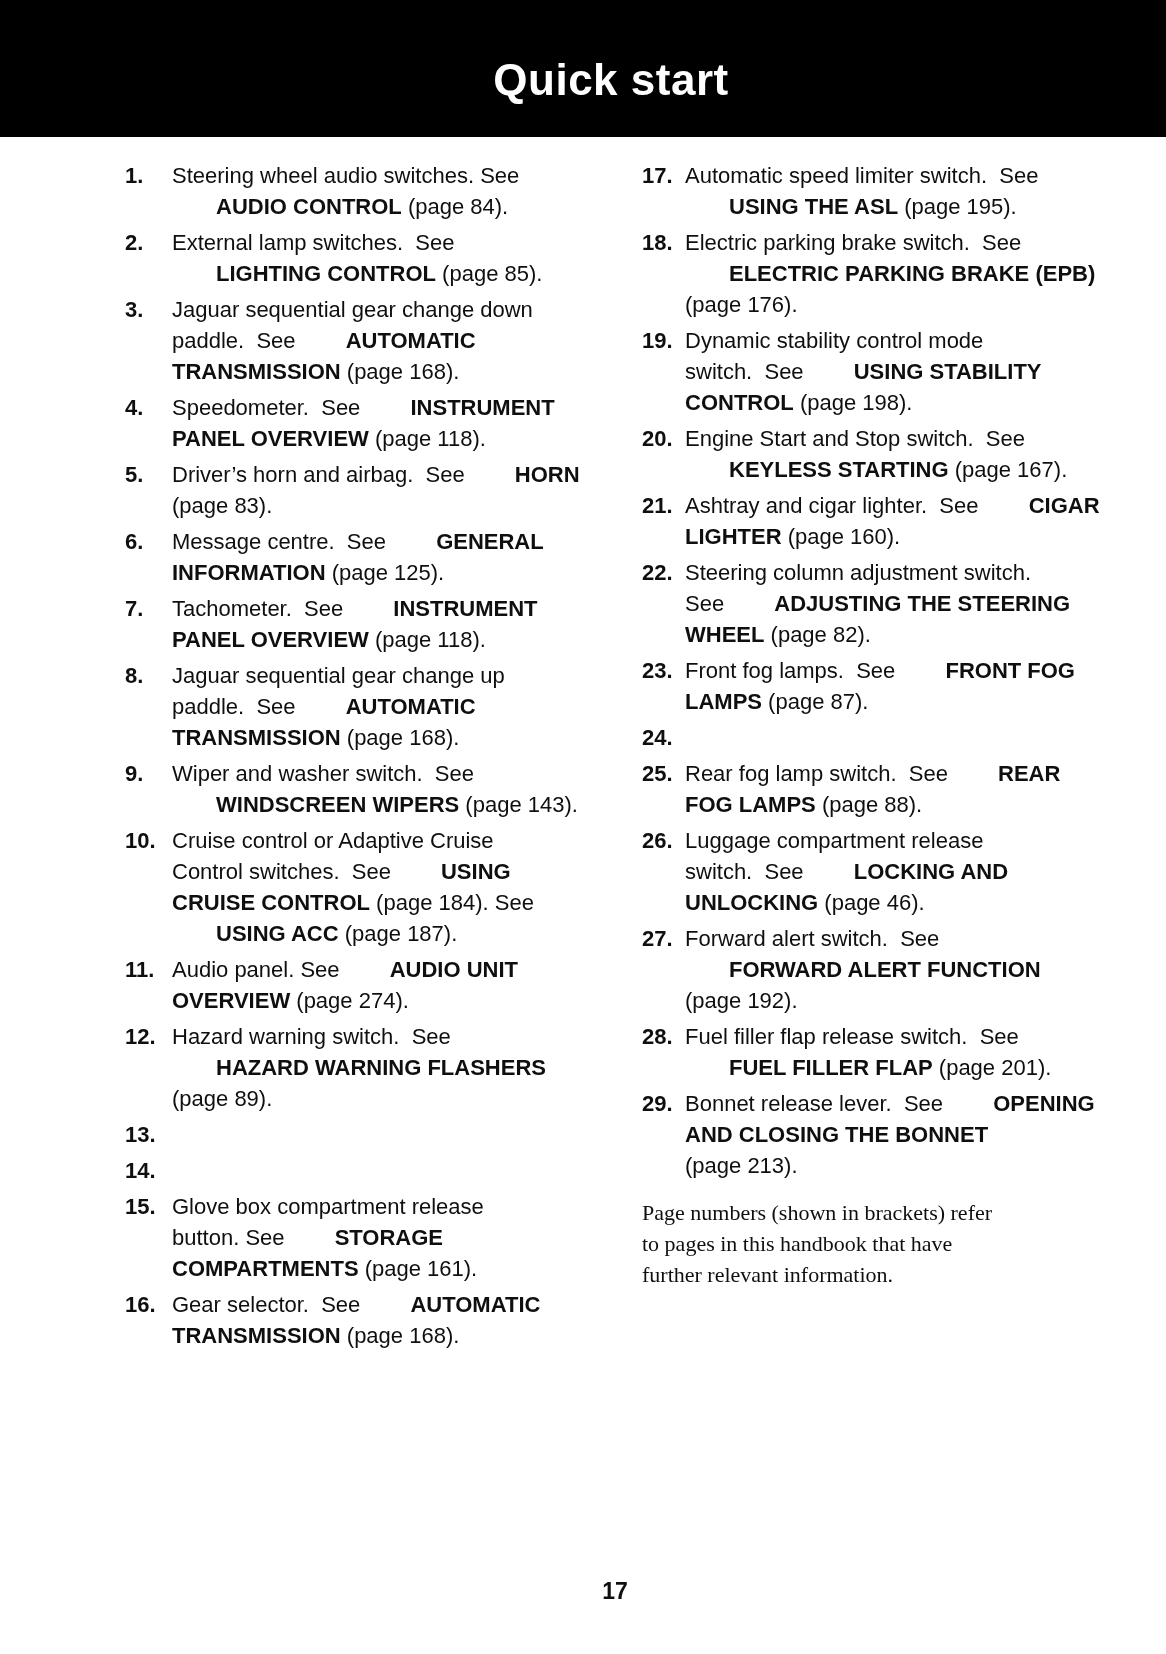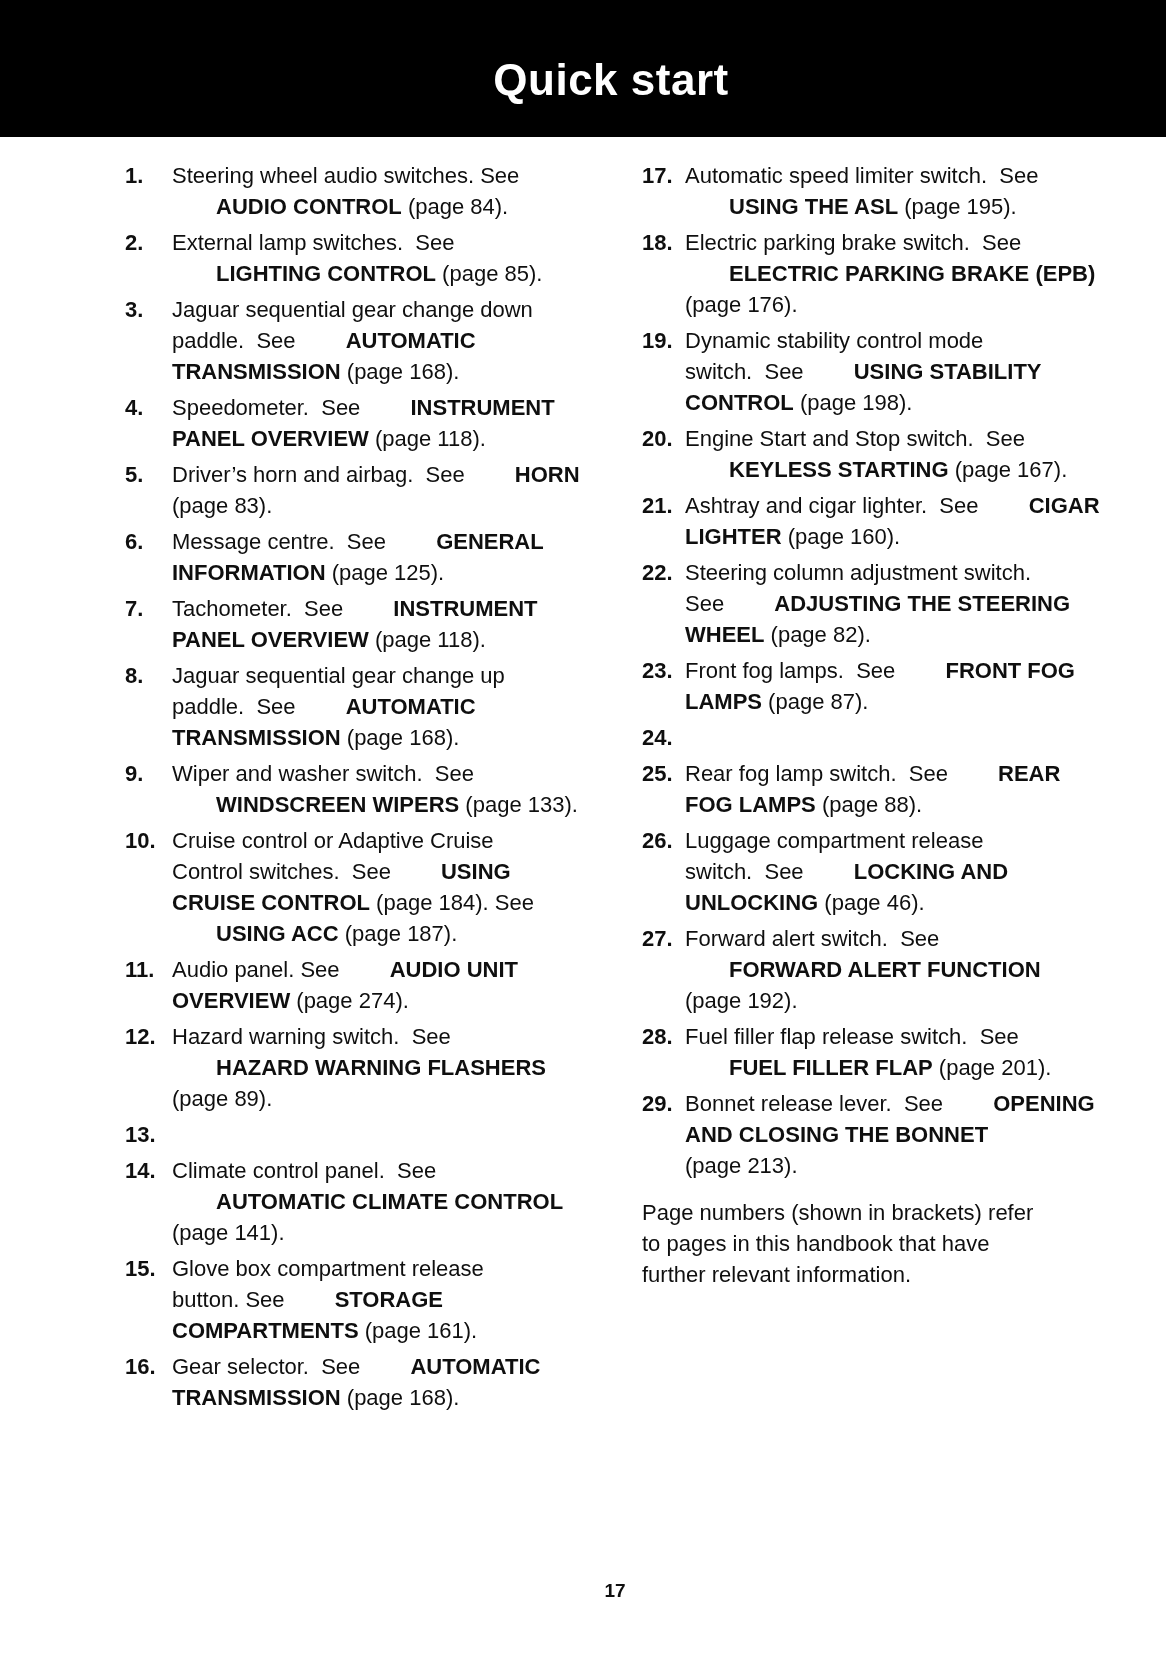--- a/index.html
+++ b/index.html
@@ -31,26 +31,26 @@
   .col-left  { width: 517px; }
   .col-right { width: 470px; }
 
   .item { display: flex; margin: 0 0 5px 0; }
   .col-left  .item .num { width: 47px; }
   .col-right .item .num { width: 43px; }
   .num { flex: none; font-weight: 700; }
   .itembody { white-space: pre; }
   .bold { font-weight: 700; margin-left: 44px; }
 
-  .note { margin-top: 16px; white-space: pre; }
+  .note { margin-top: 16px; white-space: pre; font-family: Liberation Serif, serif; }
 
   .page-number {
     position: absolute; top: 1578px; left: 615px;
     transform: translateX(-50%);
-    font-size: 19px; font-weight: 700; line-height: 26px;
+    font-size: 23px; font-weight: 700; line-height: 26px;
   }
 </style>
 </head>
 <body>
 
 <div class="page">
 
   <header class="band">
     <h1>Quick start</h1>
   </header>
@@ -95,21 +95,21 @@
         </div>
         <div class="item">
           <span class="num">8.</span>
           <div class="itembody"><span>Jaguar sequential gear change up
 paddle.  See </span><span class="bold">AUTOMATIC
 TRANSMISSION</span><span> (page 168).</span></div>
         </div>
         <div class="item">
           <span class="num">9.</span>
           <div class="itembody"><span>Wiper and washer switch.  See
-</span><span class="bold">WINDSCREEN WIPERS</span><span> (page 133).</span></div>
+</span><span class="bold">WINDSCREEN WIPERS</span><span> (page 143).</span></div>
         </div>
         <div class="item">
           <span class="num">10.</span>
           <div class="itembody"><span>Cruise control or Adaptive Cruise
 Control switches.  See </span><span class="bold">USING
 CRUISE CONTROL</span><span> (page 184). See
 </span><span class="bold">USING ACC</span><span> (page 187).</span></div>
         </div>
         <div class="item">
           <span class="num">11.</span>
@@ -120,23 +120,20 @@
           <span class="num">12.</span>
           <div class="itembody"><span>Hazard warning switch.  See
 </span><span class="bold">HAZARD WARNING FLASHERS</span><span>
 (page 89).</span></div>
         </div>
         <div class="item">
           <span class="num">13.</span>
         </div>
         <div class="item">
           <span class="num">14.</span>
-          <div class="itembody"><span>Climate control panel.  See
-</span><span class="bold">AUTOMATIC CLIMATE CONTROL</span><span>
-(page 141).</span></div>
         </div>
         <div class="item">
           <span class="num">15.</span>
           <div class="itembody"><span>Glove box compartment release
 button. See </span><span class="bold">STORAGE
 COMPARTMENTS</span><span> (page 161).</span></div>
         </div>
         <div class="item">
           <span class="num">16.</span>
           <div class="itembody"><span>Gear selector.  See </span><span class="bold">AUTOMATIC

